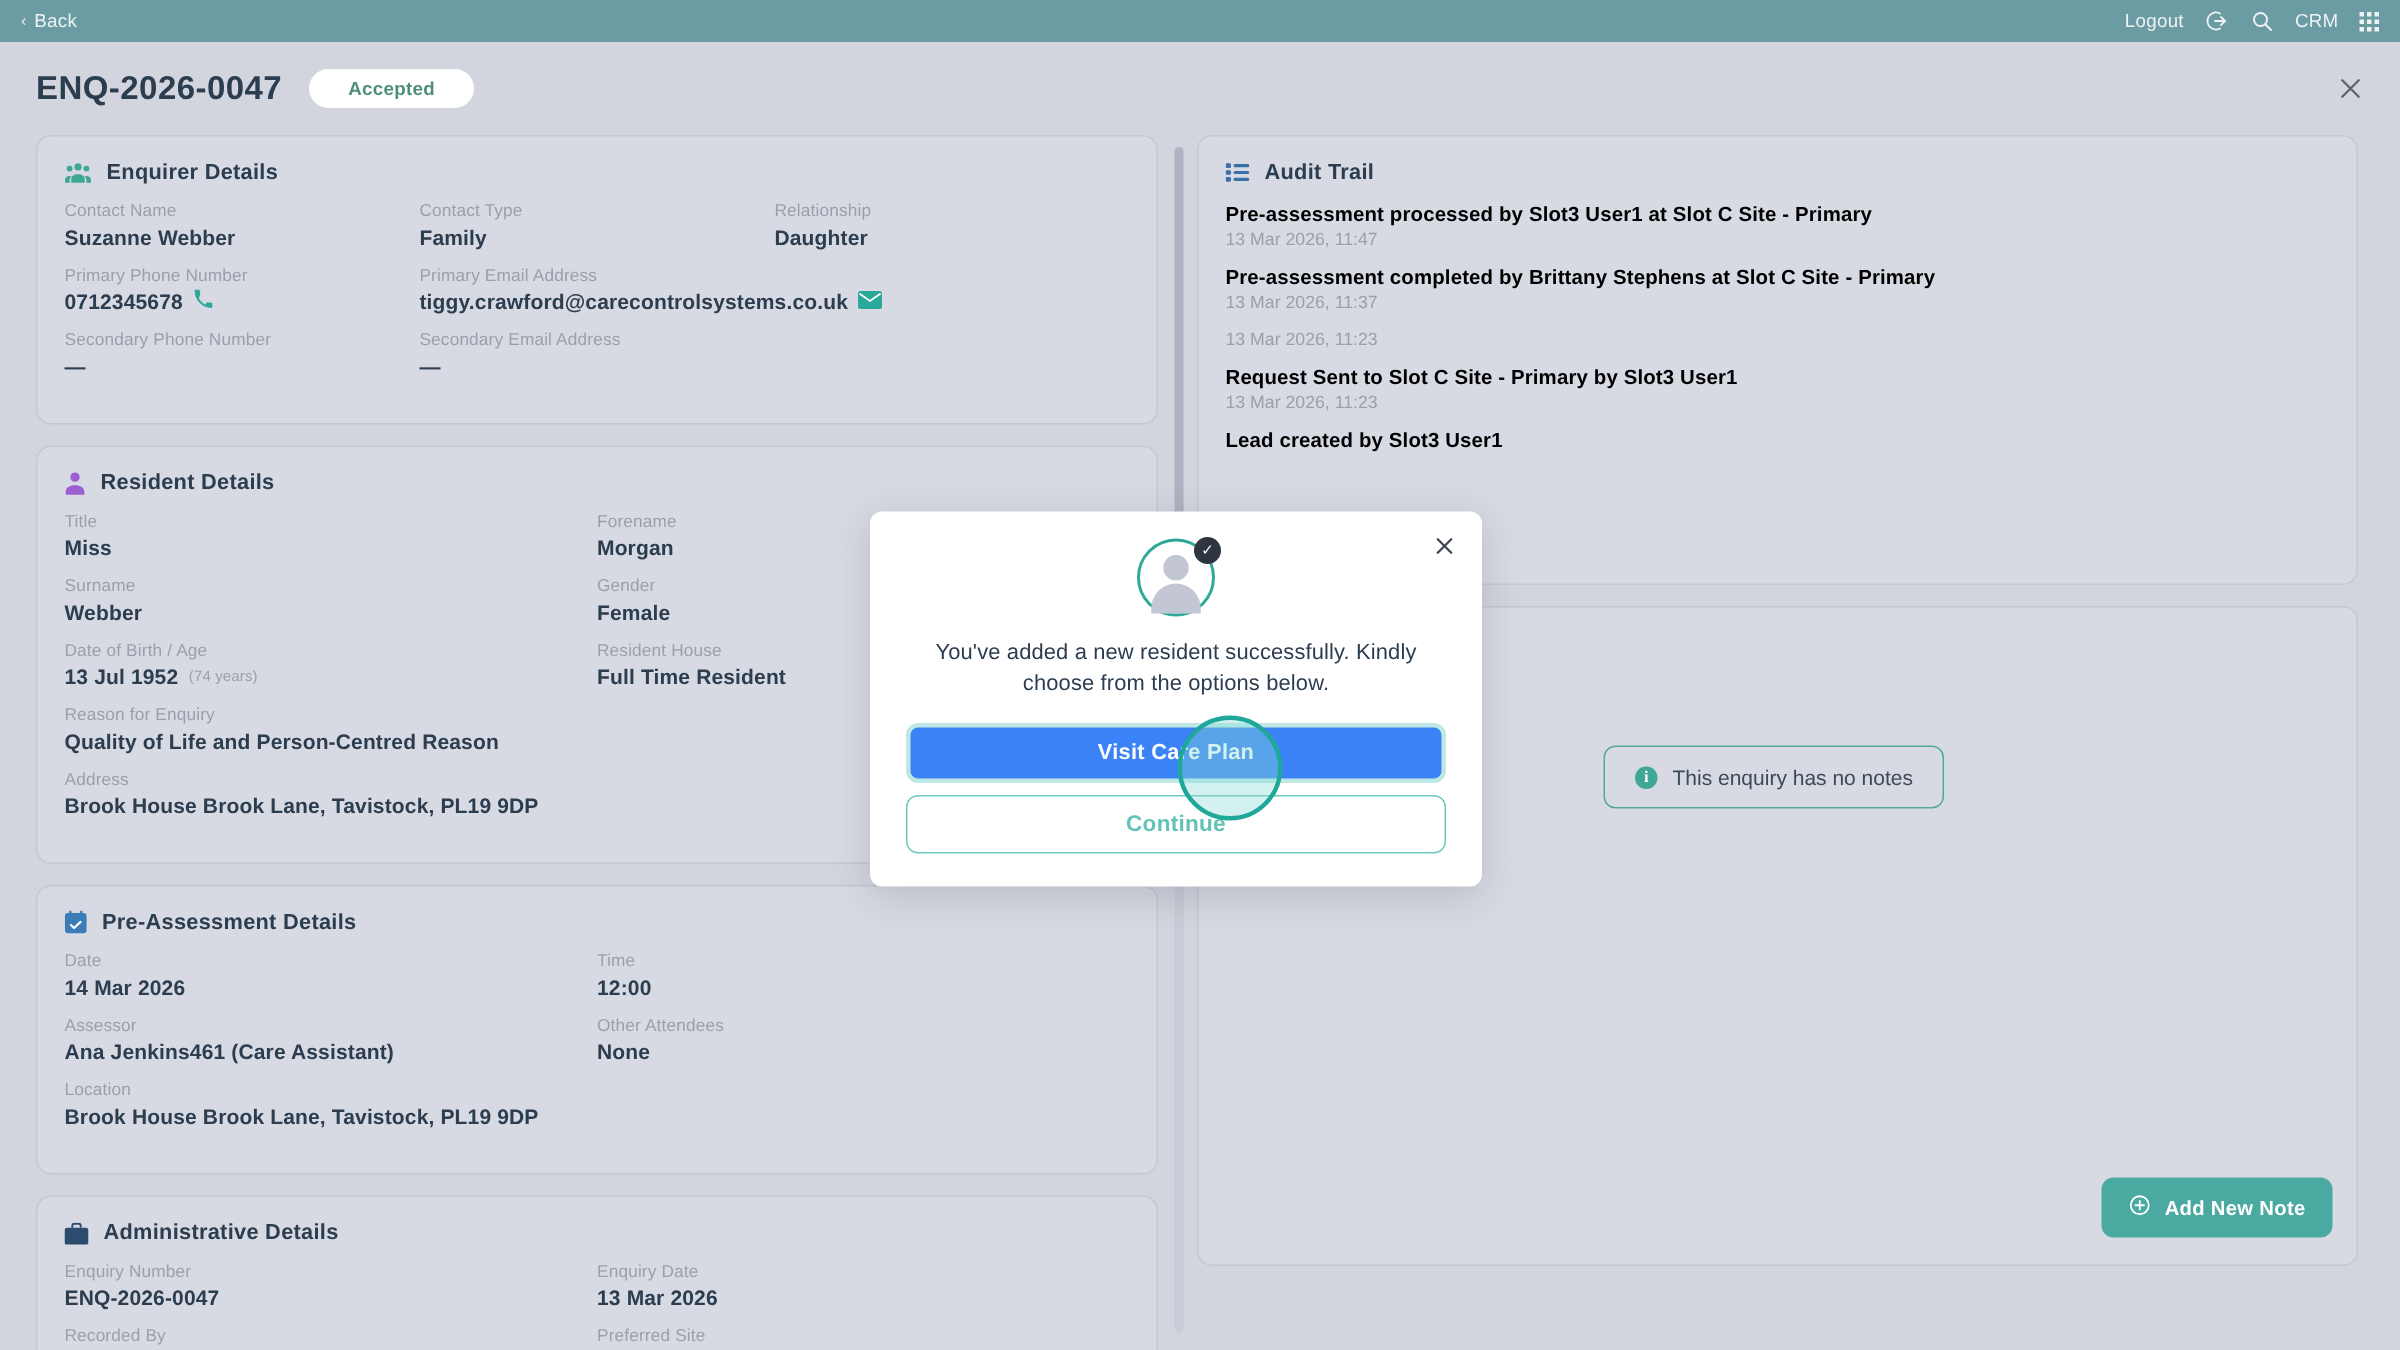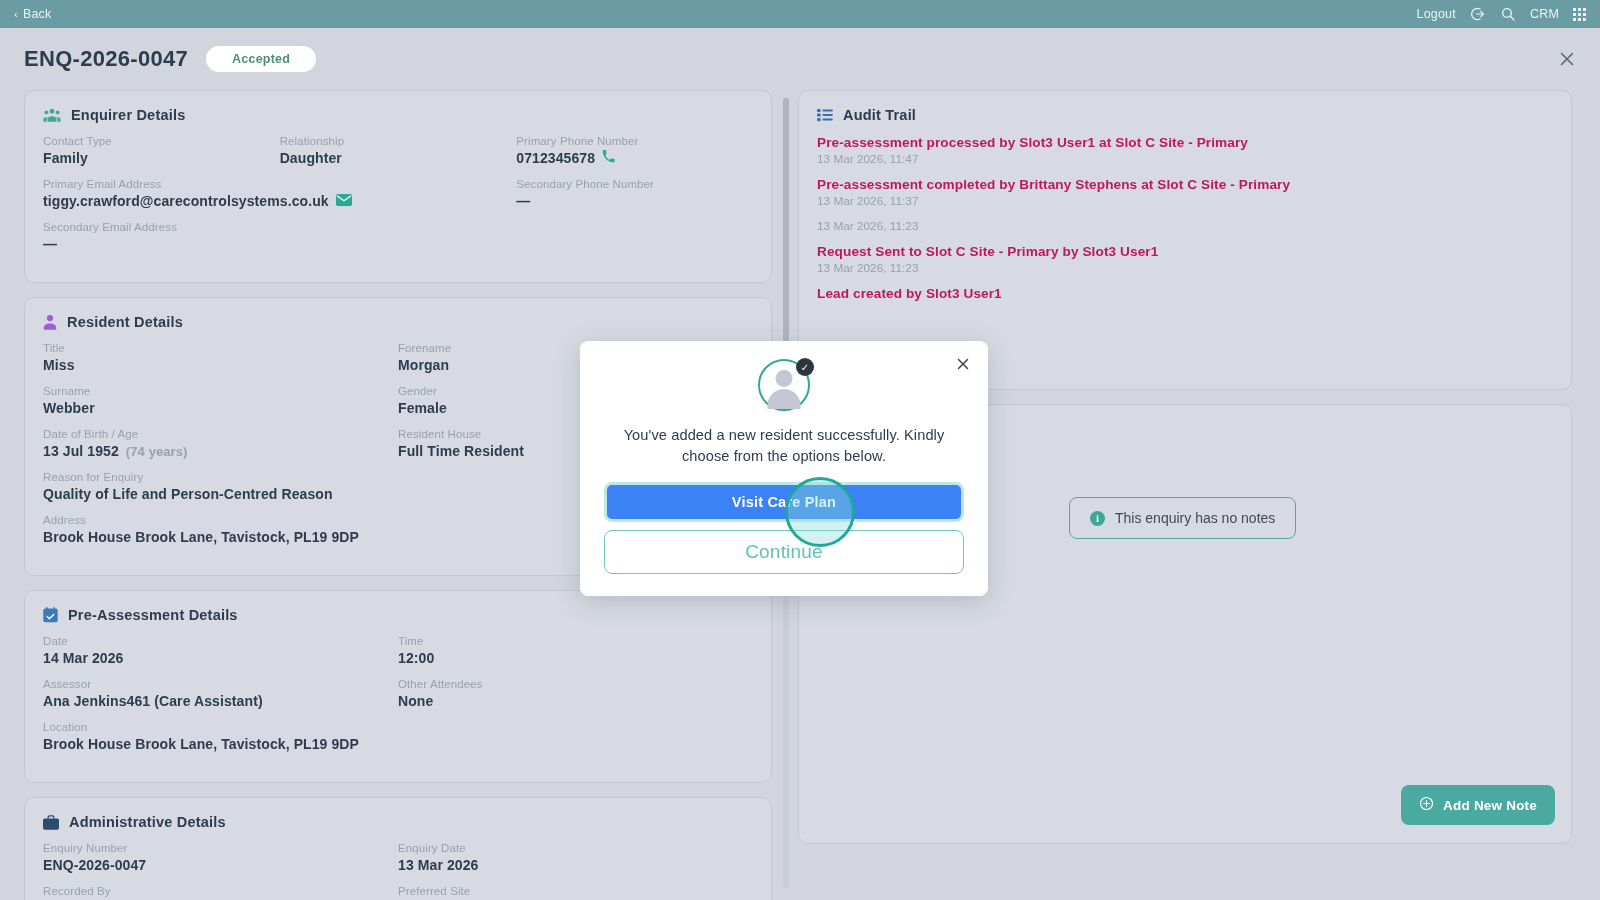--- a/index.html
+++ b/index.html
@@ -64,30 +64,30 @@
   }
   .card-title {
     display:flex; align-items:center; gap:10px;
     font-size: 14.5px; font-weight: 700; color:#2b3d4f;
     margin-bottom: 12px; letter-spacing:.2px;
   }
   .fields { display:flex; flex-wrap: wrap; }
   .field { margin-bottom: 12px; }
   .field .lab { font-size: 11.5px; color:#9aa0ab; margin-bottom:3px; letter-spacing:.1px; }
   .field .val { font-size: 14px; color:#2b3d4f; font-weight:600; letter-spacing:.1px; display:flex; align-items:center; gap:7px;}
-  .field .val .sub { font-size: 13px; color:#9aa0ab; font-weight:700; }
+  .field .val .sub { font-size: 10px; color:#9aa0ab; font-weight:400; }
   .w3 { width: 33.33%; }
   .w2 { width: 50%; }
   .w1 { width: 100%; }
 
   .mini-ic { display:inline-flex; }
 
   
   .audit-item { margin-bottom: 11px; }
-  .audit-item .a1 { font-size: 13.6px; color:#be185d; font-weight:600; letter-spacing:.1px; }
+  .audit-item .a1 { font-size: 13.6px; color:#000000; font-weight:600; letter-spacing:.1px; }
   .audit-item .a2 { font-size: 11.8px; color:#9aa0ab; margin-top:2px; }
 
   
   .notes-card { position:relative; height: 440px; }
   .no-notes {
     position:absolute; left:270px; top:92px;
     border:1px solid #55a99a; border-radius:8px;
     padding: 12px 20px; display:flex; align-items:center; gap:10px;
     font-size:14px; color:#3c4a5a;
   }
@@ -132,21 +132,21 @@
   .btn-primary {
     display:block; width:100%; background:#3b82f6; color:#fff;
     border: 3px solid #bfe8e4; border-radius:8px;
     padding: 9px 0; font-size:14.5px; font-weight:700; letter-spacing:.2px;
     cursor:pointer; margin-bottom: 8px;
     font-family:"Liberation Sans", sans-serif;
   }
   .btn-ghost {
     display:block; width:100%; background:#fff; color:#63c2b8;
     border:1px solid #6fc9bf; border-radius:8px;
-    padding: 10px 0; font-size:19px; font-weight:400; letter-spacing:.2px;
+    padding: 10px 0; font-size:15px; font-weight:700; letter-spacing:.2px;
     cursor:pointer;
     font-family:"Liberation Sans", sans-serif;
   }
   
   .click-ring {
     position:absolute; left:785px; top:477px; width:70px;height:70px;
     border-radius:50%; border:3px solid #1fa79a; background:rgba(140,221,212,.38);
     z-index: 30; pointer-events:none;
   }
 </style>
@@ -211,20 +211,26 @@
               <circle cx="19.5" cy="6.5" r="2.6"></circle>
             <path d="M6 19v-3.5c0-2.4 2.7-4 6-4s6 1.6 6 4V19z"></path>
             <path d="M0.5 19v-3c0-1.8 1.8-3 4-3 .6 0 1.2.1 1.7.3-1 .9-1.6 2-1.6 3.2V19z"></path>
             <path d="M23.5 19v-3c0-1.8-1.8-3-4-3-.6 0-1.2.1-1.7.3 1 .9 1.6 2 1.6 3.2V19z"></path>
           </svg>
         </span>
         <span>Enquirer Details</span>
       </div>
       <div class="fields">
         <div class="field w3">
+          <div class="lab">Contact Name</div>
+          <div class="val">
+              <span>Suzanne Webber</span>
+            </div>
+        </div>
+        <div class="field w3">
           <div class="lab">Contact Type</div>
           <div class="val">
               <span>Family</span>
             </div>
         </div>
         <div class="field w3">
           <div class="lab">Relationship</div>
           <div class="val">
               <span>Daughter</span>
             </div>

